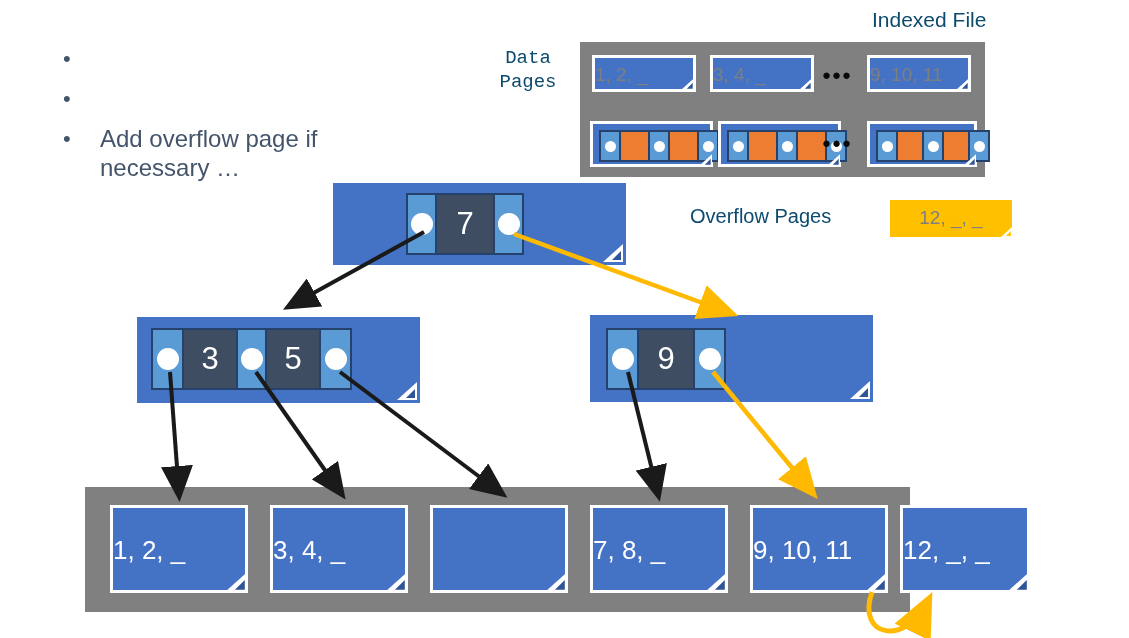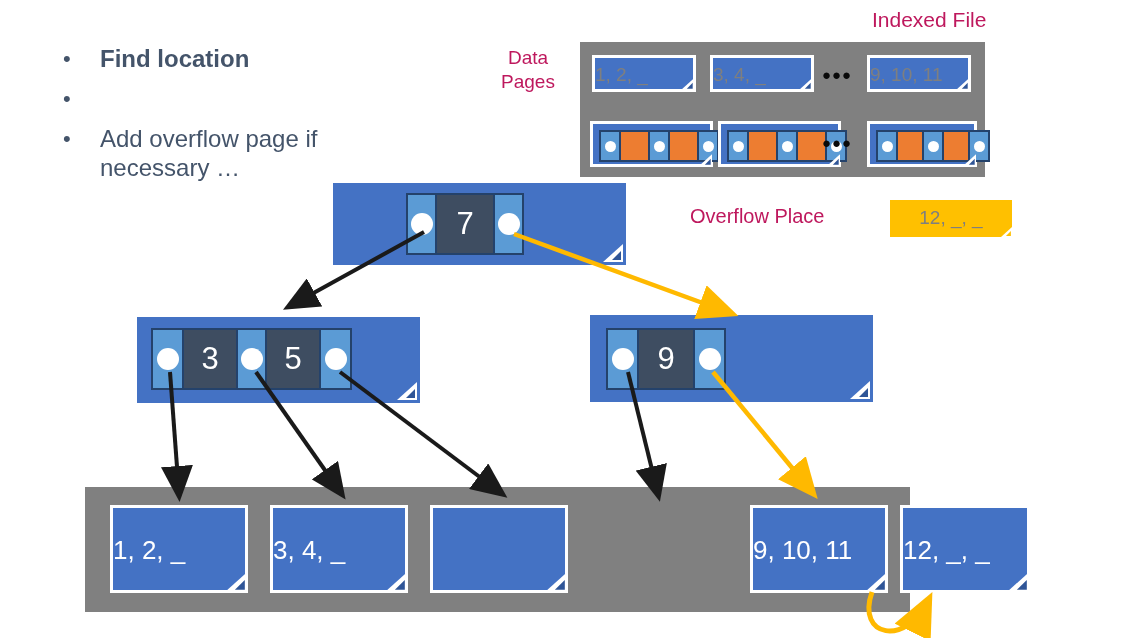--- a/index.html
+++ b/index.html
@@ -7,23 +7,23 @@
           font-family:"Liberation Sans", sans-serif;}
 
   
   .bullets{position:absolute;left:63px;top:44px;width:330px;color:#44546A;}
   .bullet-item{display:flex;margin-bottom:11px;font-size:24px;line-height:29px;}
   .bullet-item .dot{width:37px;flex:0 0 37px;font-size:22px;}
   .bullet-item.b1 .txt{font-weight:bold;}
   .bullet-item .txt{width:250px;}
 
   
-  .lbl{position:absolute;color:#be185d;}
+  .lbl{position:absolute;color:#0c4a6e;}
   .lbl-indexed{left:872px;top:8px;font-size:21px;}
-  .lbl-datapages{left:486px;top:46px;width:84px;text-align:center;font-size:19px;line-height:24px;}
+  .lbl-datapages{left:486px;top:46px;width:84px;text-align:center;font-size:19px;line-height:24px;font-family:Liberation Mono, monospace;}
   .lbl-overflow{left:690px;top:205px;font-size:20px;}
 
   
   .graybox{position:absolute;background:#808080;}
   .gb-top{left:580px;top:42px;width:405px;height:135px;}
   .gb-bottom{left:85px;top:487px;width:825px;height:125px;}
 
   
   .page{position:absolute;background:#4472C4;border:3px solid #ffffff;box-sizing:border-box;}
   .page .cap{position:absolute;width:100%;color:#ffffff;}
@@ -70,34 +70,33 @@
   #arrows{position:absolute;left:0;top:0;width:1129px;height:638px;pointer-events:none;z-index:10;}
 </style>
 </head>
 <body>
 
 <div id="canvas">
 
   <div class="bullets">
     <div class="bullet-item b1">
       <span class="dot">•</span>
-      <span class="txt">Find location</span>
     </div>
     <div class="bullet-item b2">
       <span class="dot">•</span>
     </div>
     <div class="bullet-item b3">
       <span class="dot">•</span>
       <span class="txt">Add overflow page if necessary …</span>
     </div>
   </div>
 
   <div class="lbl lbl-indexed">Indexed File</div>
   <div class="lbl lbl-datapages">Data Pages</div>
-  <div class="lbl lbl-overflow">Overflow Place</div>
+  <div class="lbl lbl-overflow">Overflow Pages</div>
 
   <div class="graybox gb-top">
 
     <div class="page pg-sm" style="left:12px;">
       <div class="cap">1, 2, _</div>
       <svg class="fold" style="right:-1px;bottom:-1px;width:13px;height:13px;" viewBox="0 0 20 20">
         <polygon points="0,20 20,2 20,20" fill="#ffffff"></polygon>
           <polygon points="9,18 18,9 18,18" fill="#2F5597"></polygon>
       </svg>
     </div>
@@ -246,20 +245,27 @@
       </svg>
     </div>
     <div class="page pg-heap" style="left:185px;top:18px;">
       <div class="cap">3, 4, _</div>
       <svg class="fold" style="right:-2px;bottom:-2px;width:22px;height:22px;" viewBox="0 0 20 20">
         <polygon points="0,20 20,2 20,20" fill="#ffffff"></polygon>
           <polygon points="9,18 18,9 18,18" fill="#2F5597"></polygon>
       </svg>
     </div>
     <div class="page pg-heap" style="left:345px;top:18px;">
+      <svg class="fold" style="right:-2px;bottom:-2px;width:22px;height:22px;" viewBox="0 0 20 20">
+        <polygon points="0,20 20,2 20,20" fill="#ffffff"></polygon>
+          <polygon points="9,18 18,9 18,18" fill="#2F5597"></polygon>
+      </svg>
+    </div>
+    <div class="page pg-heap" style="left:505px;top:18px;">
+      <div class="cap">7, 8, _</div>
       <svg class="fold" style="right:-2px;bottom:-2px;width:22px;height:22px;" viewBox="0 0 20 20">
         <polygon points="0,20 20,2 20,20" fill="#ffffff"></polygon>
           <polygon points="9,18 18,9 18,18" fill="#2F5597"></polygon>
       </svg>
     </div>
     <div class="page pg-heap" style="left:665px;top:18px;">
       <div class="cap">9, 10, 11</div>
       <svg class="fold" style="right:-2px;bottom:-2px;width:22px;height:22px;" viewBox="0 0 20 20">
         <polygon points="0,20 20,2 20,20" fill="#ffffff"></polygon>
           <polygon points="9,18 18,9 18,18" fill="#2F5597"></polygon>

